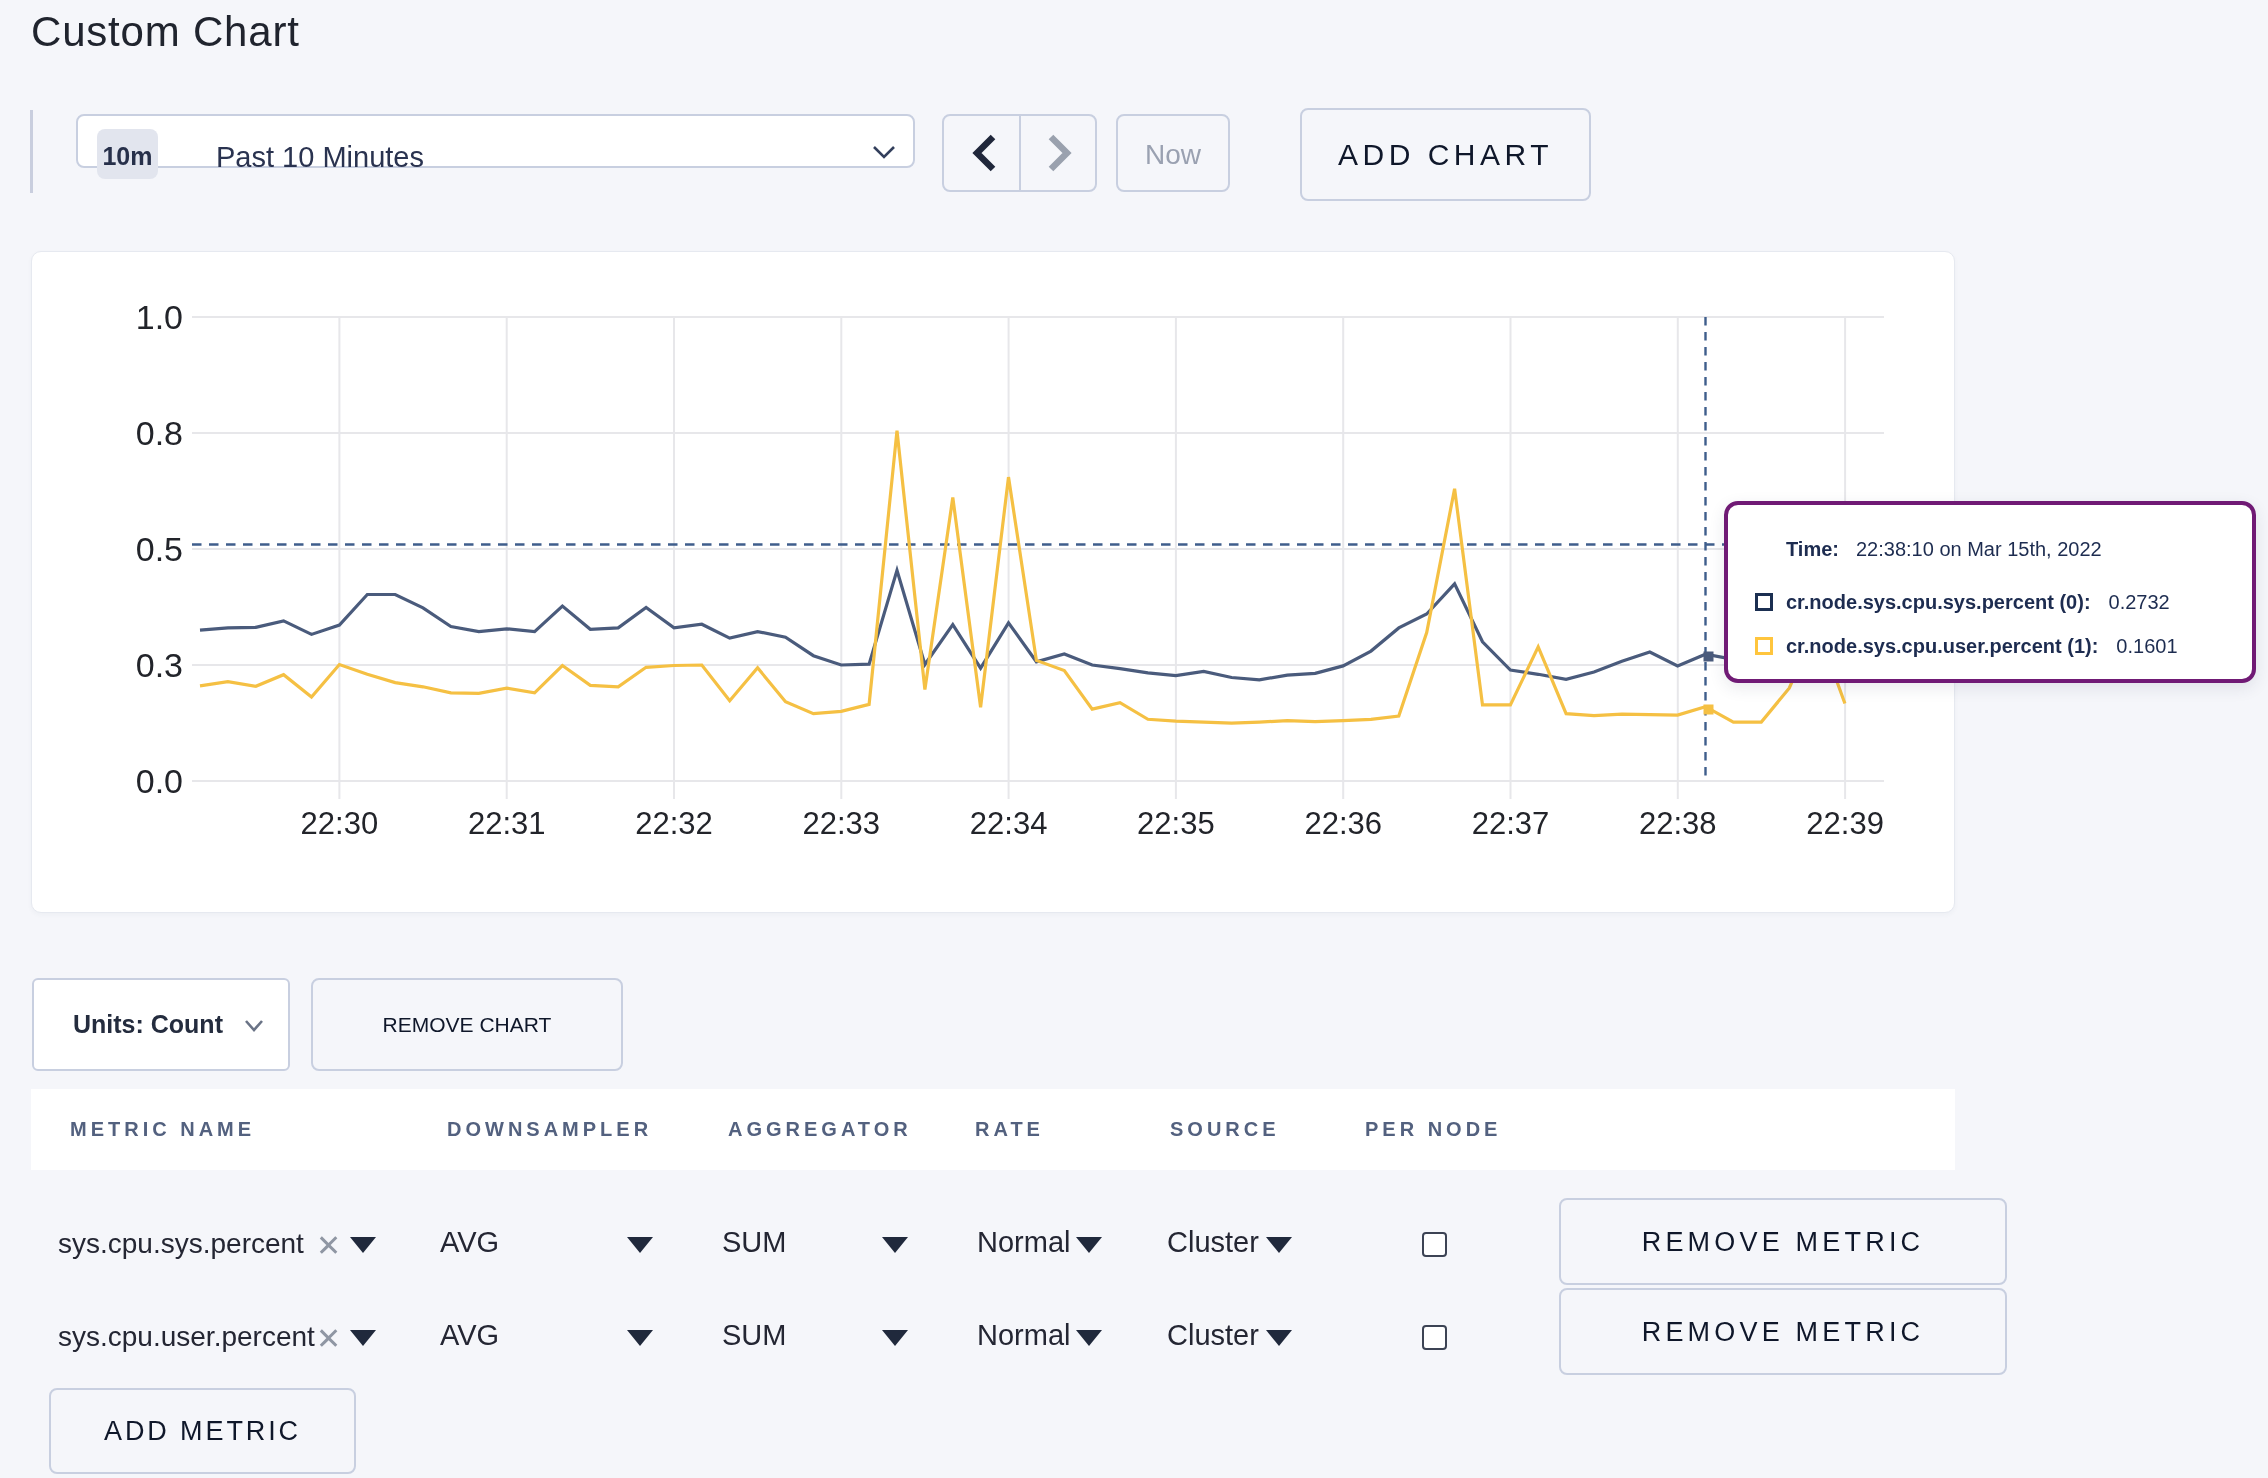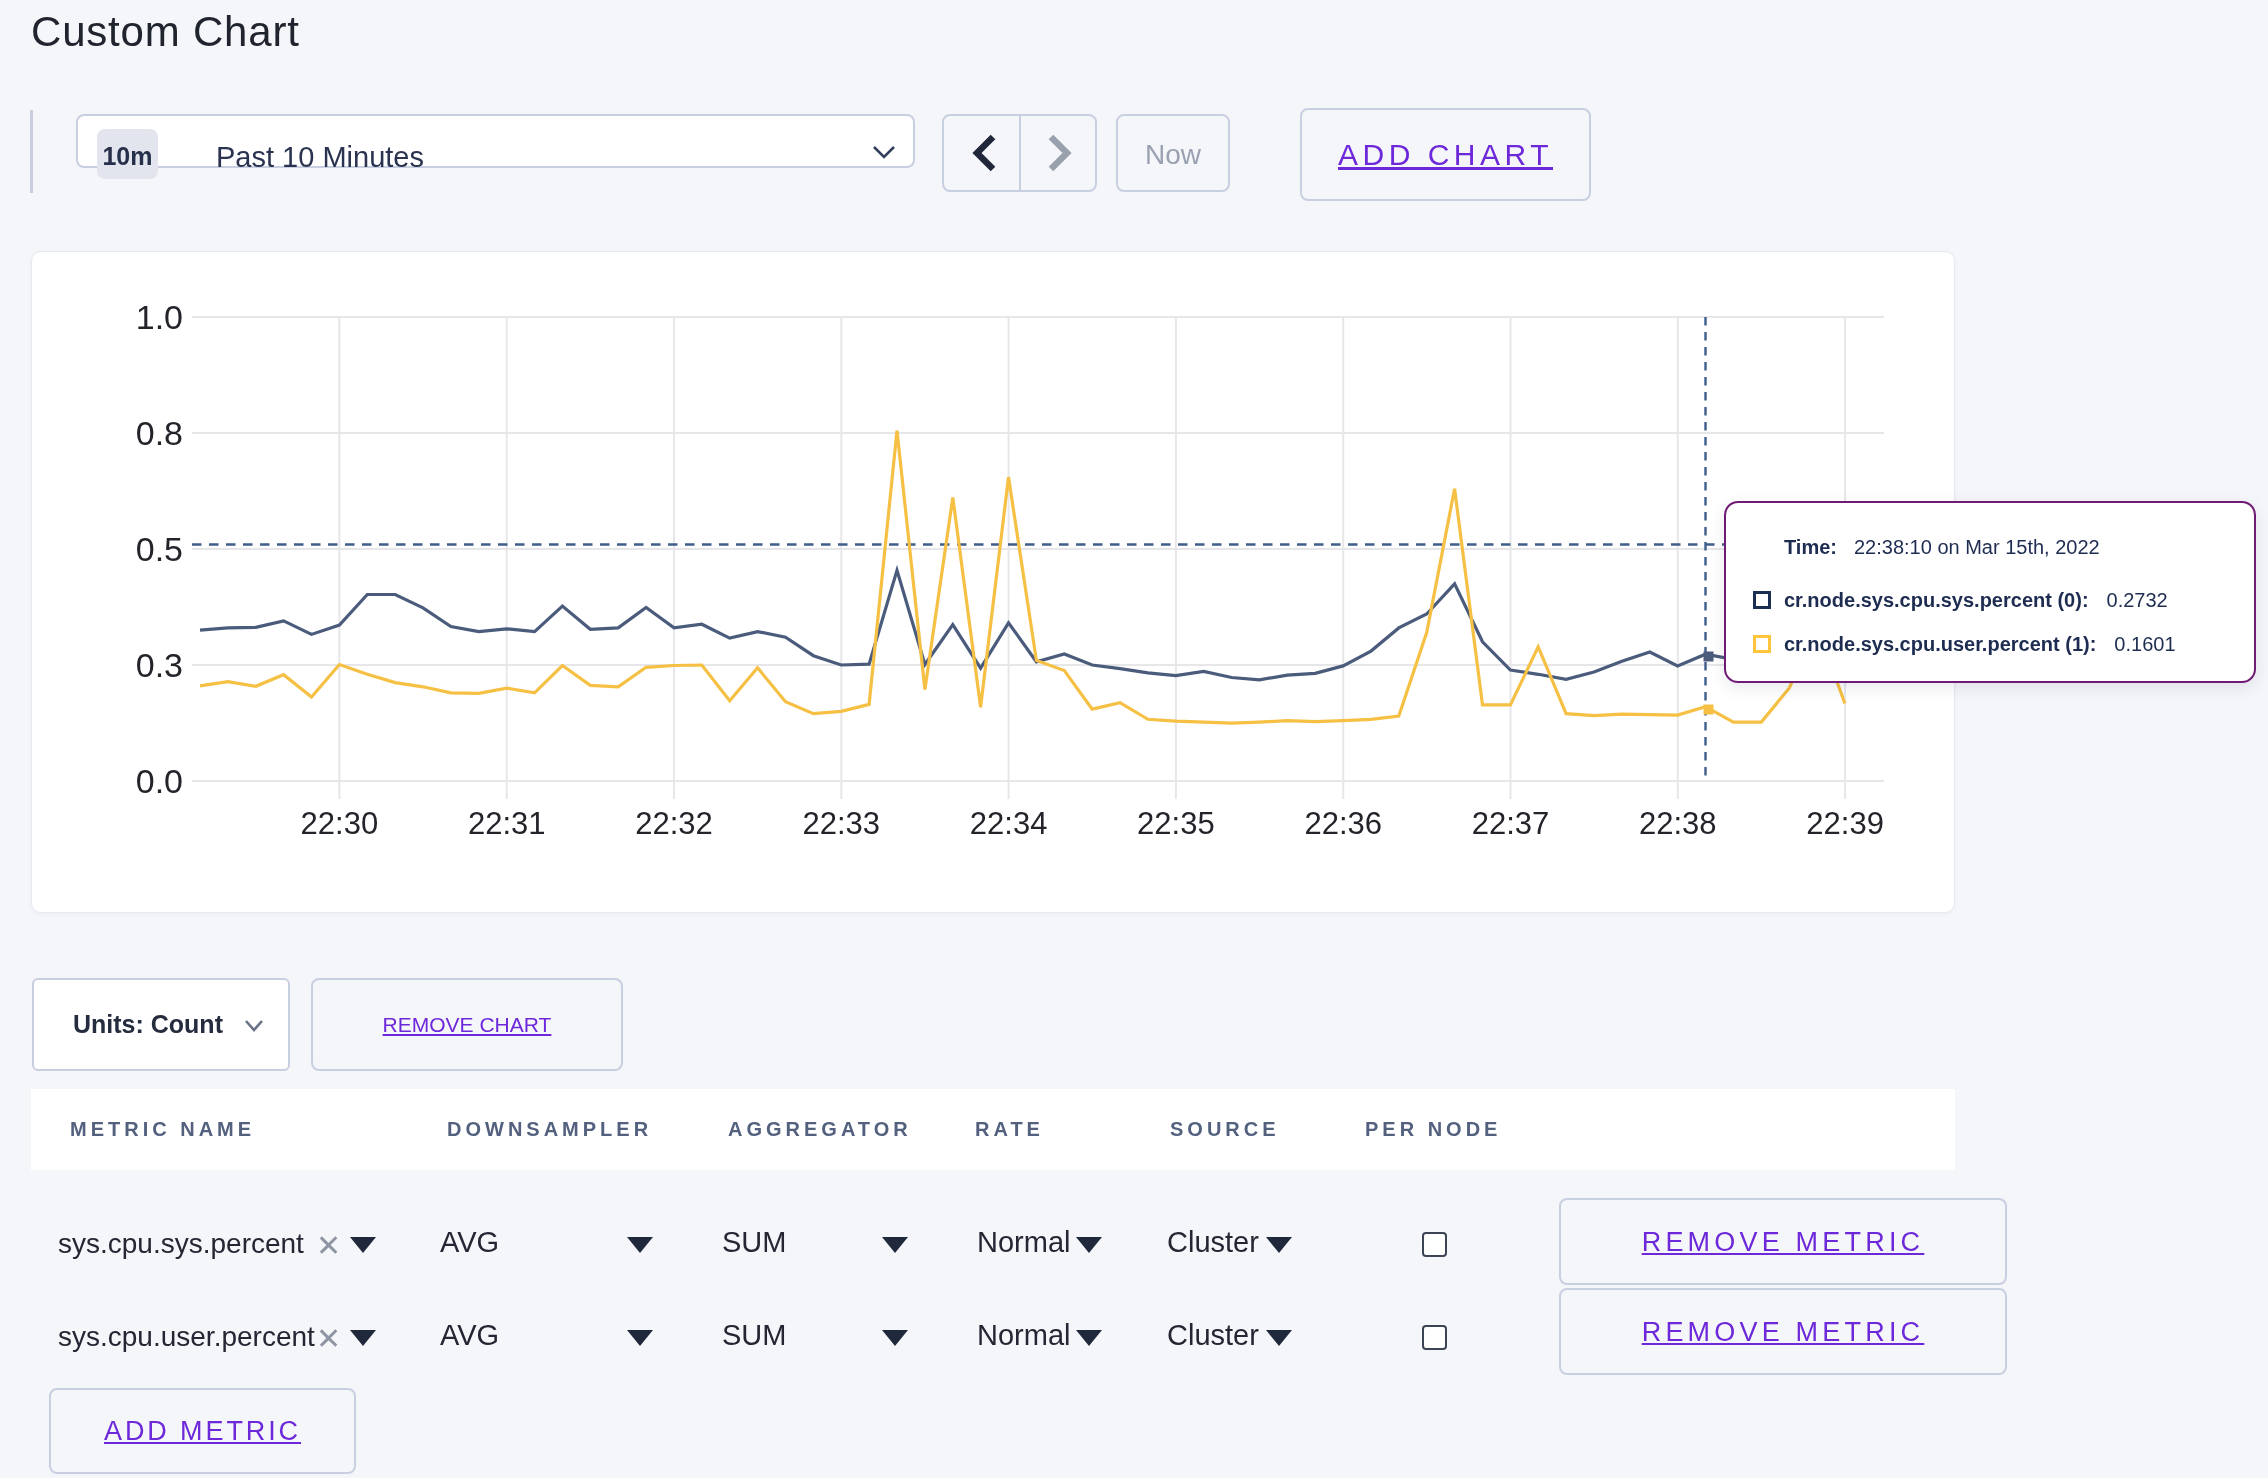--- a/index.html
+++ b/index.html
@@ -10,32 +10,32 @@
        color:#20242e; letter-spacing:0.8px; }
   .vrule { position:absolute; left:30px; top:110px; width:3px; height:83px; background:#c9cede; }
   .selbox { position:absolute; left:76px; top:114px; width:839px; height:54px;
      background:#fff; border:2px solid #c8cfe0; border-radius:8px; }
   .badge { position:absolute; left:19px; top:13px; width:61px; height:50px;
      background:#e2e5ee; border-radius:8px; color:#27304a; font-weight:bold;
      font-size:25px; text-align:center; line-height:54px; }
   .seltext { position:absolute; left:110px; top:5px; height:73px; line-height:73px;
      font-size:29px; color:#2a3350;margin-left:28px; }
   .btn { position:absolute; border:2px solid #c8cfe0; border-radius:8px; background:transparent; }
-  .bluebtn { color:#6d28d9; text-align:center;text-decoration:underline; }
+  .bluebtn { color:#0f172a; text-align:center; }
   .navgrp { position:absolute; left:942px; top:114px; width:155px; height:78px;
      border:2px solid #c8cfe0; border-radius:8px; }
   .navdiv { position:absolute; left:75px; top:0; width:2px; height:74px; background:#c8cfe0; }
   .nowbtn { left:1116px; top:114px; width:114px; height:78px; color:#9aa1b1;
      font-size:28px; text-align:center; line-height:78px; font-weight:400; }
   .addchart { left:1300px; top:108px; width:291px; height:93px; line-height:90px; font-size:30px; letter-spacing:4.5px; }
   .panel { position:absolute; left:31px; top:251px; width:1924px; height:662px;
      background:#fff; border:1px solid #e6e9f0; border-radius:10px;
      box-shadow:0 2px 5px rgba(60,70,100,0.04); }
   .tooltip { position:absolute; left:1724px; top:501px; width:532px; height:182px;
-     background:#fff; border:2px solid #701a75; border-radius:14px;
+     background:#fff; border:4px solid #701a75; border-radius:14px;
      box-shadow:0 5px 16px rgba(40,50,80,0.10); color:#1d2c50; font-size:20px; }
   .trow { position:absolute; left:0; width:100%; white-space:nowrap; }
   .lsq { display:inline-block; width:18px; height:18px; border:3px solid #1b2f51;
      vertical-align:-2px; margin-right:13px; }
   .unitsbox { position:absolute; left:32px; top:978px; width:258px; height:93px;
      background:#fff; border:2px solid #c8cfe0; border-radius:6px; }
   .removechart { left:311px; top:978px; width:312px; height:93px; line-height:89px; font-size:21px; letter-spacing:0px; }
   .thead { position:absolute; left:31px; top:1089px; width:1924px; height:81px; background:#fff; }
   .th { position:absolute; top:0; height:81px; line-height:81px; font-size:20px;
      letter-spacing:4px; color:#53617f; font-weight:bold; }

